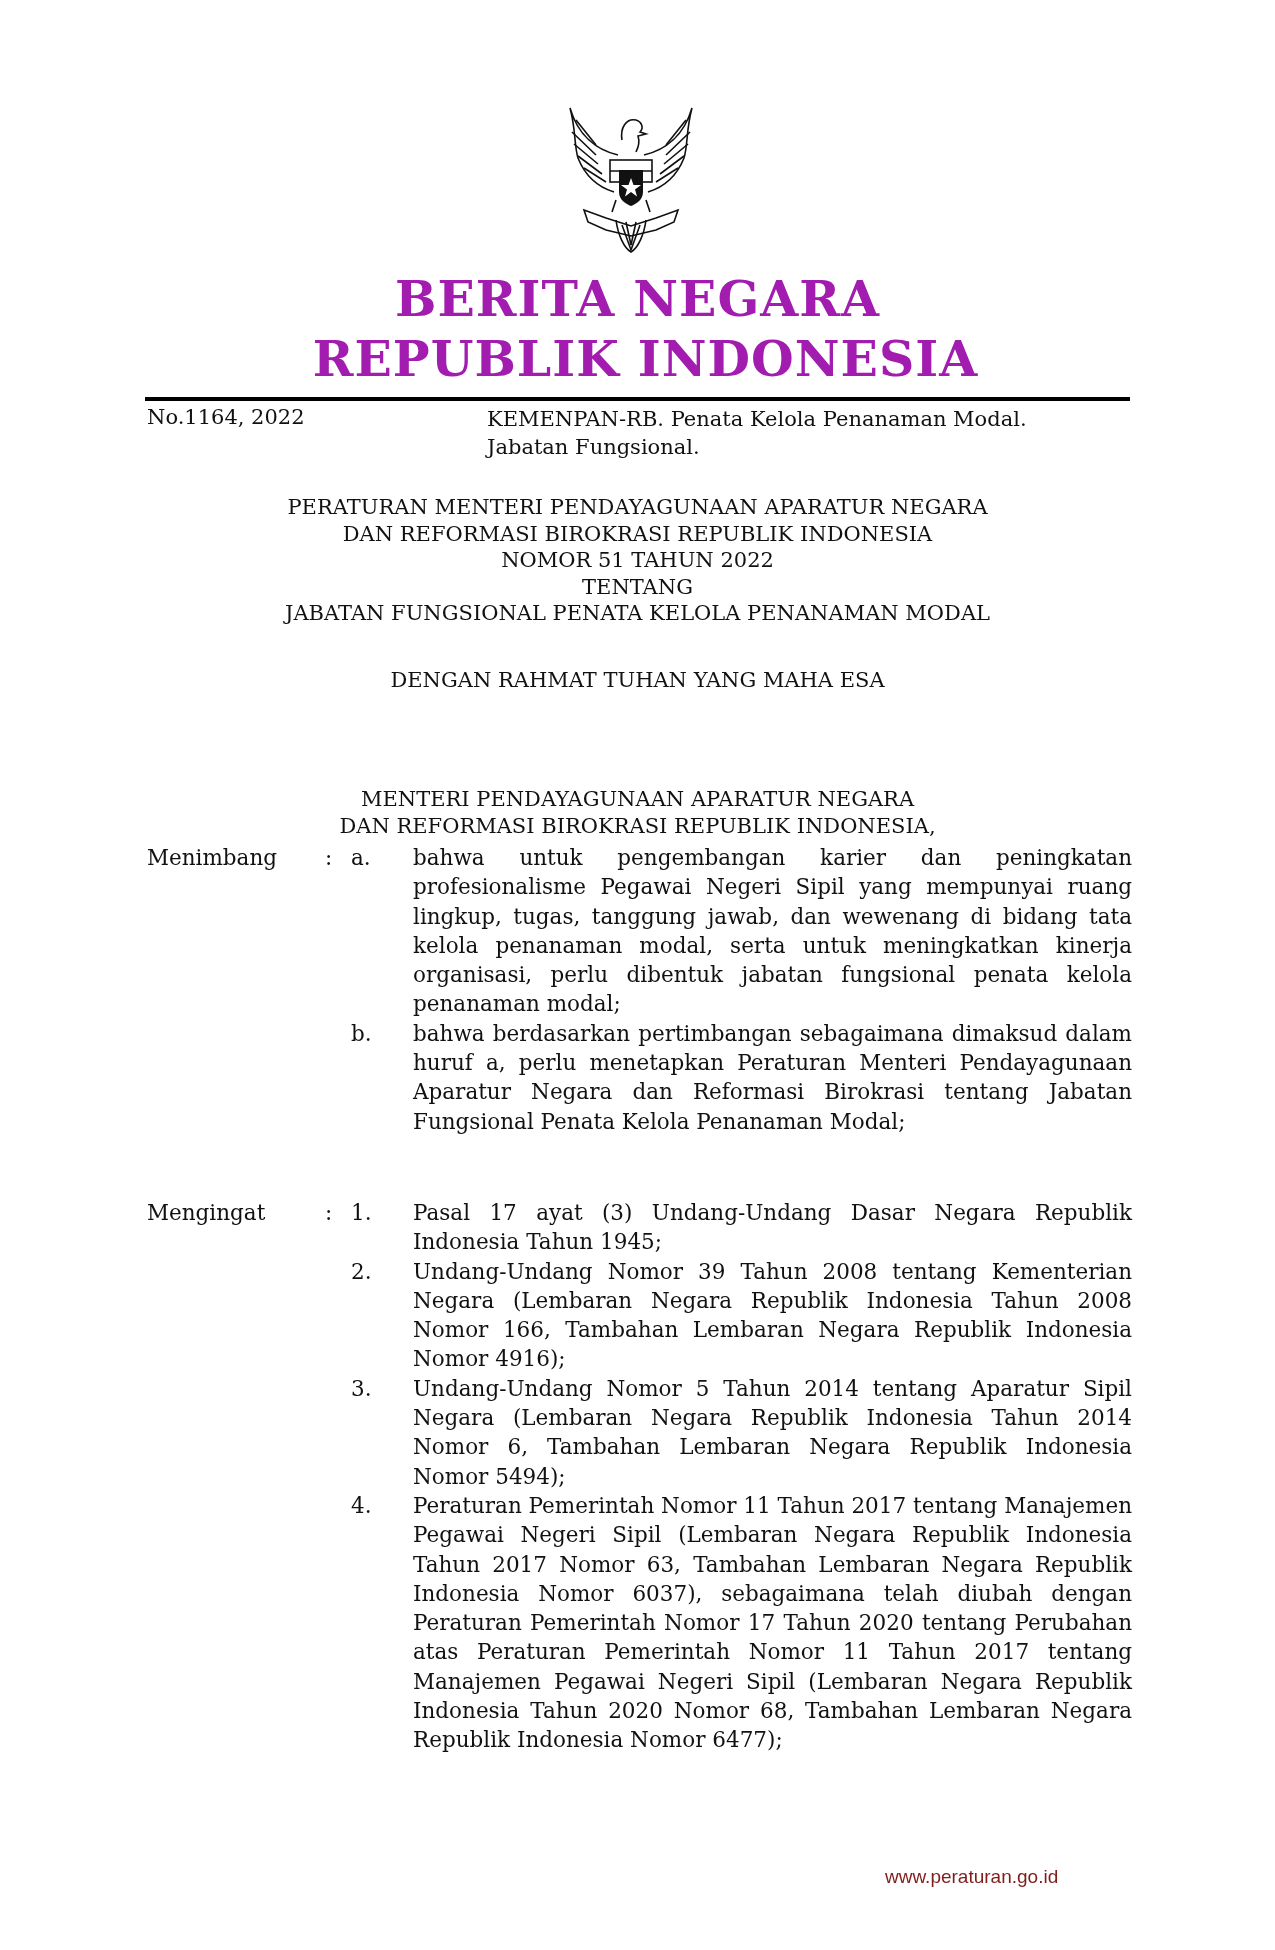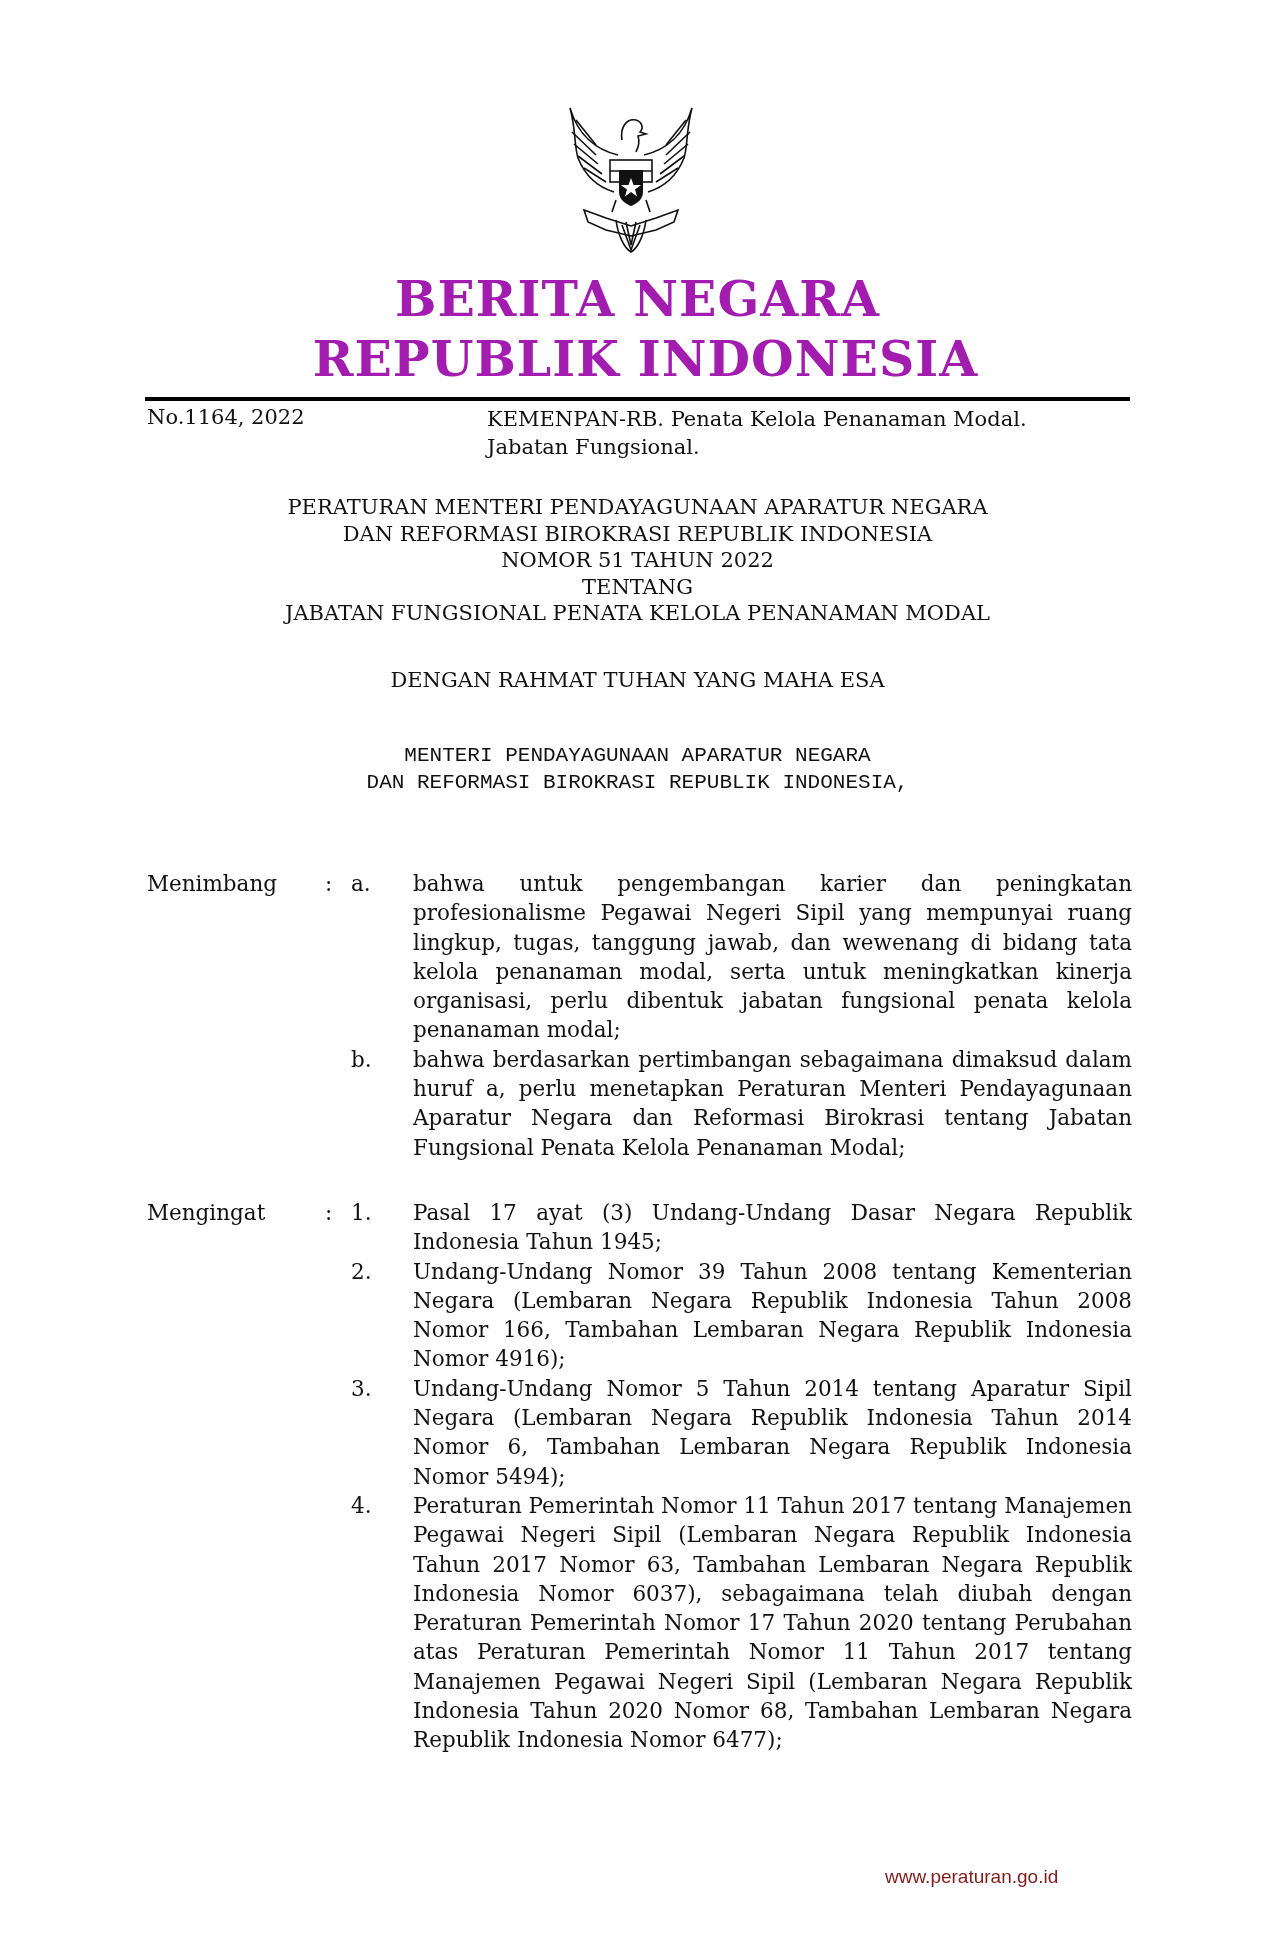--- a/index.html
+++ b/index.html
@@ -10,23 +10,23 @@
            font-family: "DejaVu Serif", serif; font-weight: bold; font-size: 49px;
            letter-spacing: 1px; color: #a21caf; }
   .t1 { top: 270px; }
   .t2 { top: 330px; padding-left: 8px; }
   .rule { position: absolute; left: 145px; top: 397px; width: 985px; height: 4px; background: #000; }
   .meta-no { position: absolute; left: 147px; top: 405px; font-size: 21px; }
   .meta-desc { position: absolute; left: 487px; top: 405px; font-size: 21px; line-height: 28px; width: 650px; }
   .center-block { position: absolute; left: 0; width: 1275px; text-align: center; font-size: 21px; line-height: 26.5px; }
   .cb1 { top: 494px; }
   .cb2 { top: 667px; }
-  .cb3 { top: 743px; font-family: Liberation Mono, monospace; }
+  .cb3 { top: 786px; }
   .section { position: absolute; left: 147px; width: 985px; font-size: 21.5px; line-height: 29.3px; }
-  .sec-menimbang { top: 843px; margin-top: 26px; }
+  .sec-menimbang { top: 843px; }
   .sec-mengingat { top: 1198px; }
   .row { display: flex; }
   .label { width: 178px; flex: none; }
   .colon { width: 26px; flex: none; }
   .items { flex: 1; }
   .item { display: flex; margin-bottom: 0; }
   .marker { width: 62px; flex: none; }
   .item-text { flex: 1; text-align: justify; }
   .footer { position: absolute; left: 885px; top: 1866px; font-family: "Liberation Sans", sans-serif;
             font-size: 19px; color: #7f1d1d; }

